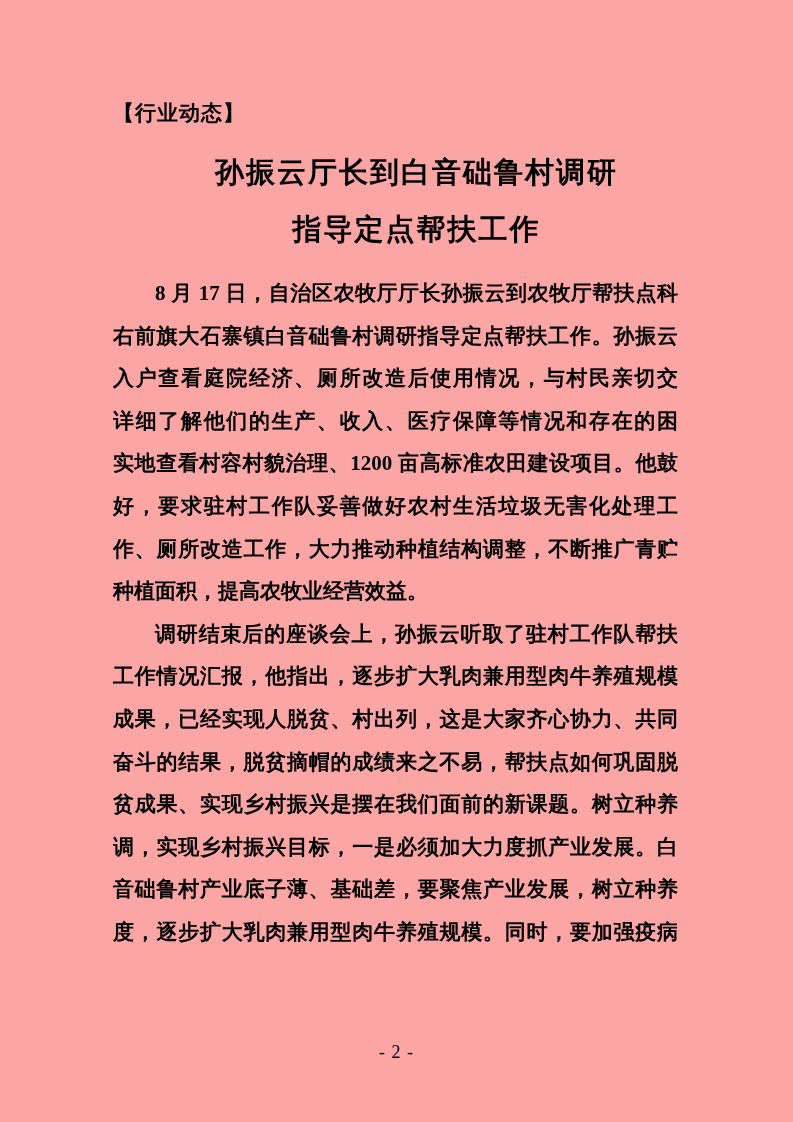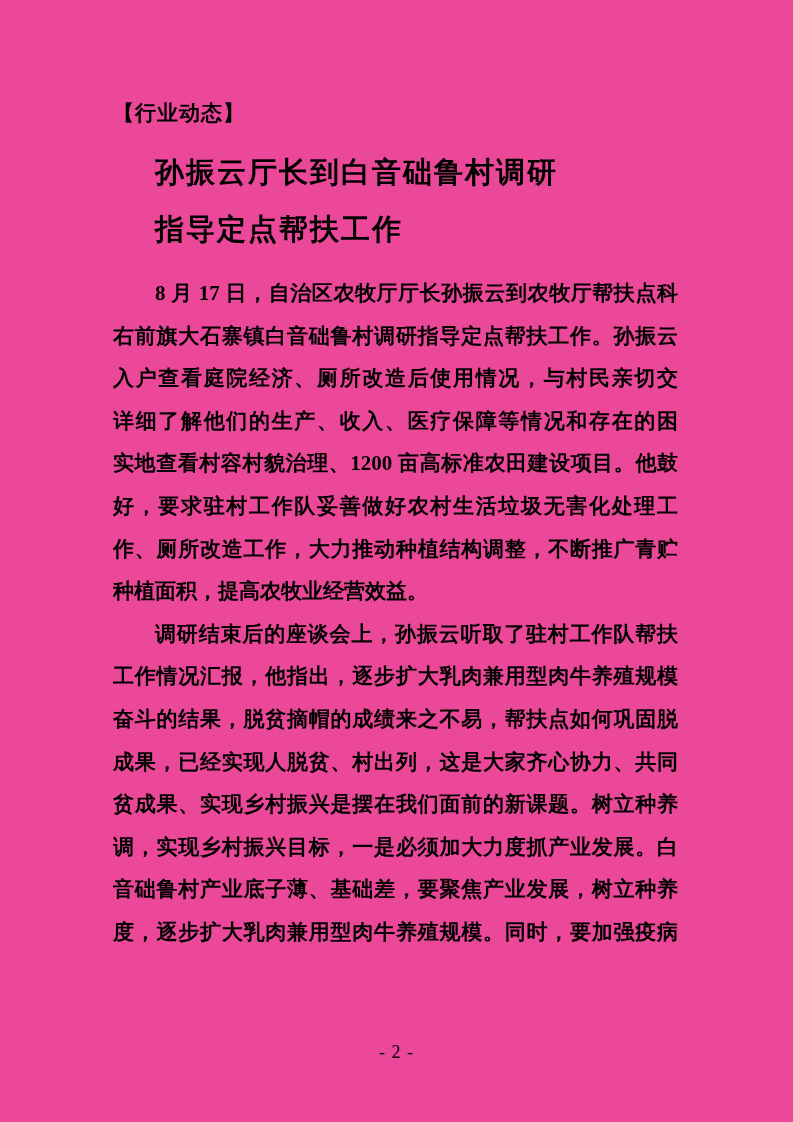--- a/index.html
+++ b/index.html
@@ -1,21 +1,21 @@
 <!DOCTYPE html>
 <html><head>
 <meta charset="utf-8">
 <style>
   html, body { margin: 0; padding: 0; background: #e8e8e8; }
   .page {
     position: relative;
     width: 793px;
     height: 1122px;
     margin: 0 auto;
-    background: #ec4899;
+    background: #fca5a5;
     font-family: "Liberation Serif", "DejaVu Serif", serif;
     color: #000000;
     overflow: hidden;
     box-sizing: border-box;
   }
   .content {
     position: absolute;
     left: 113px;
     top: 98px;
     width: 565px;
@@ -23,21 +23,21 @@
   .section-header {
     font-family: "Liberation Sans", "DejaVu Sans", sans-serif;
     font-weight: bold;
     font-size: 21px;
     line-height: 30px;
     letter-spacing: 1px;
   }
   .doc-title {
     margin: 16px 0 0 0;
     padding-left: 42px;          
-    text-align: left;
+    text-align: center;
     font-weight: bold;
     font-size: 29px;
     letter-spacing: 2px;
   }
   .title-line { line-height: 57px; }
   .doc-body {
     margin-top: 14px;
     font-size: 21px;
     font-weight: bold;
   }
@@ -82,22 +82,22 @@
         <div class="body-line">详细了解他们的生产、收入、医疗保障等情况和存在的困难，</div>
         <div class="body-line">实地查看村容村貌治理、1200 亩高标准农田建设项目。他鼓</div>
         <div class="body-line">好，要求驻村工作队妥善做好农村生活垃圾无害化处理工</div>
         <div class="body-line">作、厕所改造工作，大力推动种植结构调整，不断推广青贮</div>
         <div class="body-line pend">种植面积，提高农牧业经营效益。</div>
       </div>
 
       <div class="paragraph">
         <div class="body-line indent">调研结束后的座谈会上，孙振云听取了驻村工作队帮扶</div>
         <div class="body-line">工作情况汇报，他指出，逐步扩大乳肉兼用型肉牛养殖规模</div>
+        <div class="body-line">成果，已经实现人脱贫、村出列，这是大家齐心协力、共同</div>
         <div class="body-line">奋斗的结果，脱贫摘帽的成绩来之不易，帮扶点如何巩固脱</div>
-        <div class="body-line">成果，已经实现人脱贫、村出列，这是大家齐心协力、共同</div>
         <div class="body-line">贫成果、实现乡村振兴是摆在我们面前的新课题。树立种养</div>
         <div class="body-line">调，实现乡村振兴目标，一是必须加大力度抓产业发展。白</div>
         <div class="body-line">音础鲁村产业底子薄、基础差，要聚焦产业发展，树立种养</div>
         <div class="body-line">度，逐步扩大乳肉兼用型肉牛养殖规模。同时，要加强疫病</div>
       </div>
 
     </div>
   </div>
 
   <div class="page-number">- 2 -</div>

